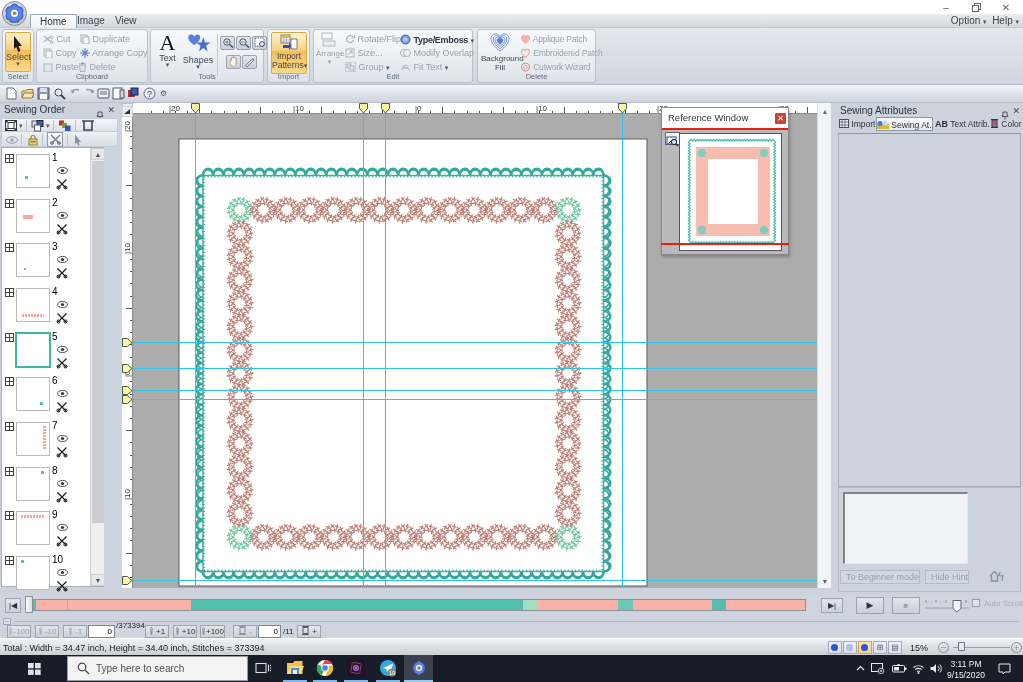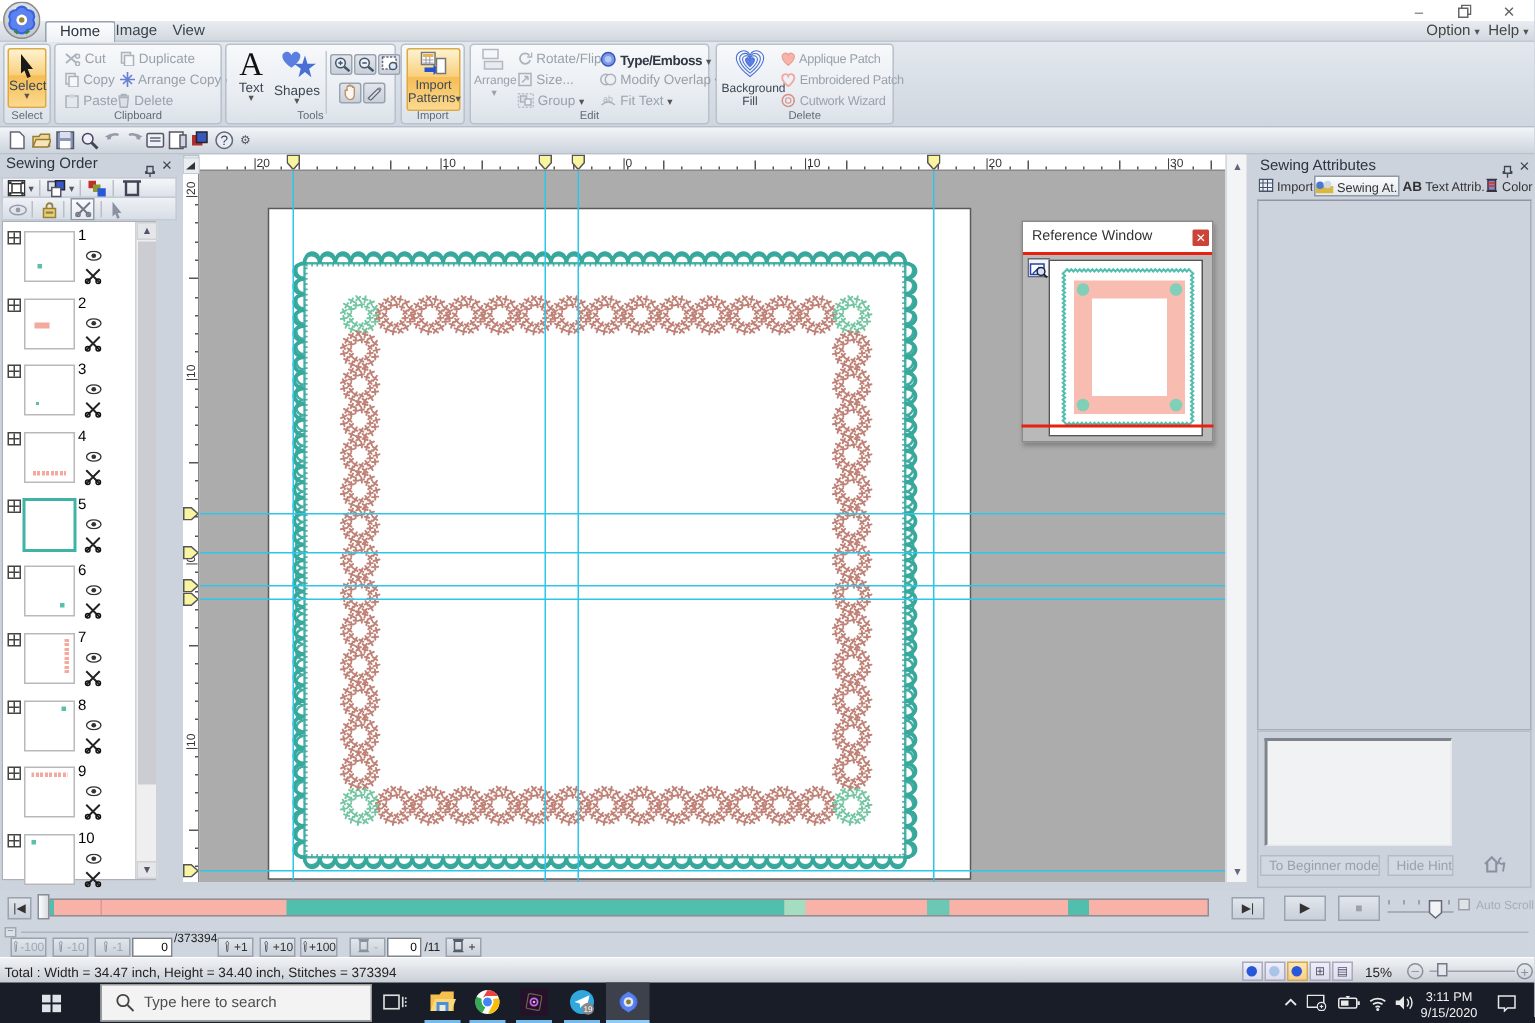--- a/index.html
+++ b/index.html
@@ -791,21 +791,21 @@
   <div id="rp-bottom">
     <div id="rp-preview"></div>
     <div class="rp-btn" style="left:1px; width:80px;">To Beginner mode</div>
     <div class="rp-btn" style="left:86px; width:44px;">Hide Hint</div>
     <svg style="position:absolute; left:150px; top:82px;" width="16" height="12" viewBox="0 0 16 12">
         <path d="M1 6 L5.5 1.5 L10 6 M2.5 5 v6 h6 v-6" fill="none" stroke="#8a92a0" stroke-width="1.4"></path>
         <path d="M12 2 a2 2 0 1 0 2 3 L13 11" fill="none" stroke="#8a92a0" stroke-width="1.2"></path>
       </svg>
   </div>
 </div>
-<div class="abs" id="refwin" style="left:681px; top:107px; width:128px; height:148px;margin-top:40px;">
+<div class="abs" id="refwin" style="left:661px; top:107px; width:128px; height:148px;">
   <div style="position:absolute;left:0;top:0;width:128px;height:148px;background:#b9b9b9;border:1px solid #8a8a8a;box-shadow:1px 2px 3px rgba(0,0,0,0.25);"></div>
   <div style="position:absolute;left:1px;top:1px;width:126px;height:20px;background:#fff;"></div>
   <div style="position:absolute;left:7px;top:5px;font-size:9.5px;color:#333;">Reference Window</div>
   <div style="position:absolute;left:114px;top:6px;width:11px;height:11px;background:#cc4438;color:#fff;font-size:8px;text-align:center;line-height:11px;border-radius:1px;">✕</div>
   <div style="position:absolute;left:1px;top:21px;width:126px;height:2px;background:#e82010;"></div>
   <div style="position:absolute;left:4px;top:25px;width:15px;height:13px;background:#f4f5f6;border:1px solid #667;"><svg width="13" height="11" viewBox="0 0 13 11">
         <rect x="1" y="1" width="9" height="7" fill="#fff" stroke="#2244aa"></rect>
         <path d="M2.5 7.5 L7 3" stroke="#2244aa"></path>
         <circle cx="8" cy="6" r="2.6" fill="#cfe0f8" stroke="#223"></circle>
         <path d="M9.8 7.8 L12 10" stroke="#223" stroke-width="1.3"></path>

